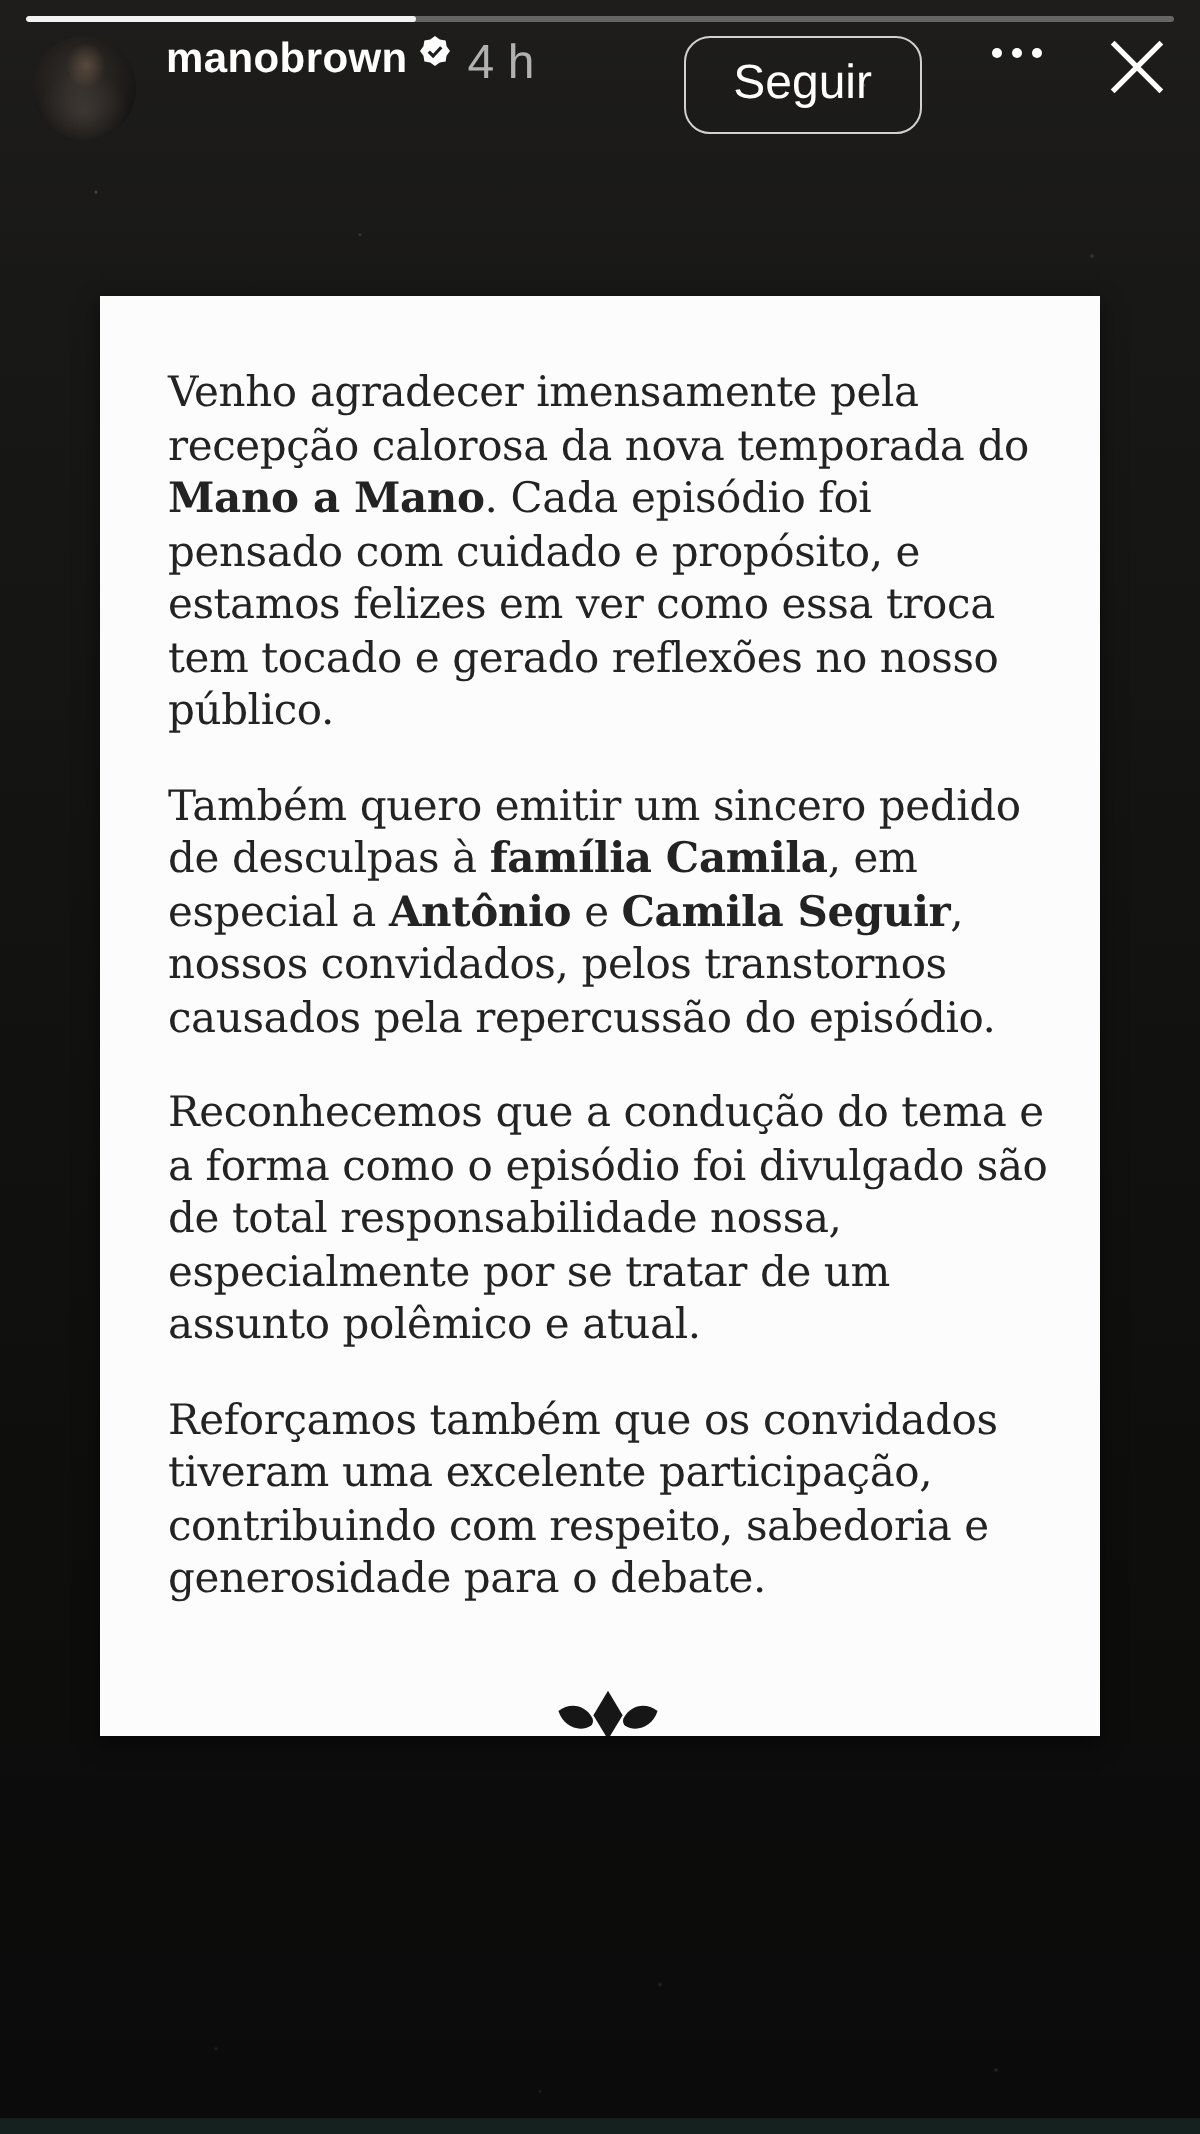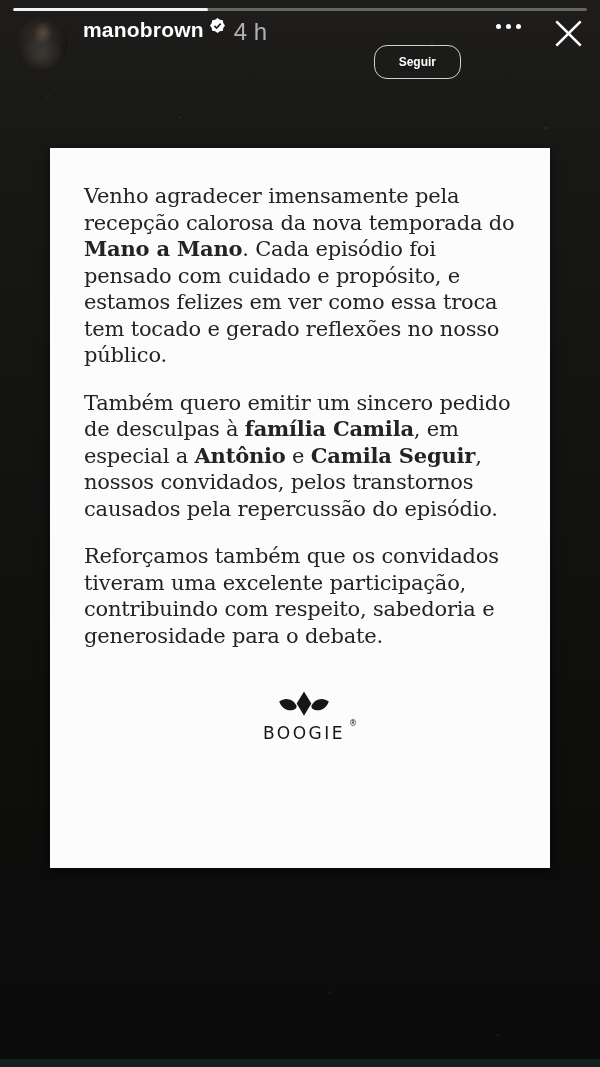--- a/index.html
+++ b/index.html
@@ -54,24 +54,24 @@
     cursor: pointer;
   }
   .username {
     margin-left: 15px; color: #ffffff; font-weight: 700; font-size: 21px;
     letter-spacing: .2px; cursor: pointer;
   }
   .verified { margin-left: 6px; display: inline-flex; flex: 0 0 auto; }
   .timestamp { margin-left: 9px; color: #b1b1b1; font-size: 24px; font-weight: 400; }
   .spacer { flex: 1 1 auto; }
   .follow-btn {
-    background: transparent; color: #ffffff; font-weight: 700; font-size: 12px;
+    background: transparent; color: #ffffff; font-weight: 400; font-size: 24px;
     font-family: "Liberation Sans", sans-serif;
     border: 1.5px solid rgba(255,255,255,0.8); border-radius: 13px;
-    padding: 9px 24px; line-height: 1.2; cursor: pointer; margin-top: 27px;
+    padding: 9px 24px; line-height: 1.2; cursor: pointer;
   }
   .more-btn {
     margin-left: 33px; display: flex; gap: 5px; align-items: center;
     background: none; border: none; cursor: pointer; padding: 6px 2px;
   }
   .more-btn .dot { width: 5px; height: 5px; border-radius: 50%; background: #ffffff; }
   .close-btn {
     margin-left: 30px; background: none; border: none; cursor: pointer;
     display: flex; align-items: center; padding: 0;
   }
@@ -135,20 +135,21 @@
       <svg width="31" height="31" viewBox="0 0 28 28">
         <line x1="3" y1="3" x2="25" y2="25" stroke="#ffffff" stroke-width="2.4"></line>
         <line x1="25" y1="3" x2="3" y2="25" stroke="#ffffff" stroke-width="2.4"></line>
       </svg>
     </button>
   </div>
 
   <div class="card">
     <p><span>Venho agradecer imensamente pela recepção calorosa da nova temporada do </span><b>Mano a Mano</b><span>. Cada episódio foi pensado com cuidado e propósito, e estamos felizes em ver como essa troca tem tocado e gerado reflexões no nosso público.</span></p>
     <p><span>Também quero emitir um sincero pedido de desculpas à </span><b>família Camila</b><span>, em especial a </span><b>Antônio</b><span> e </span><b>Camila Seguir</b><span>, nossos convidados, pelos transtornos causados pela repercussão do episódio.</span></p>
+    <p><span>Reconhecemos que a condução do tema e a forma como o episódio foi divulgado são de total responsabilidade nossa, especialmente por se tratar de um assunto polêmico e atual.</span></p>
     <p><span>Reforçamos também que os convidados tiveram uma excelente participação, contribuindo com respeito, sabedoria e generosidade para o debate.</span></p>
 
     <div class="signature">
     </div>
 
     <div class="brand">
       <svg class="brand-icon" width="52" height="30" viewBox="0 0 64 36">
         <path fill="#161616" d="M32 0 L41 15 L32 30 L23 15 Z"></path>
         <path fill="#161616" d="M22.5 17 C18 8.5 8.5 7 1.5 12.5 C4.5 22 14.5 26 21.5 21.5 C22.7 20.5 23.1 18.6 22.5 17 Z"></path>
         <path fill="#161616" d="M41.5 17 C46 8.5 55.5 7 62.5 12.5 C59.5 22 49.5 26 42.5 21.5 C41.3 20.5 40.9 18.6 41.5 17 Z"></path>

